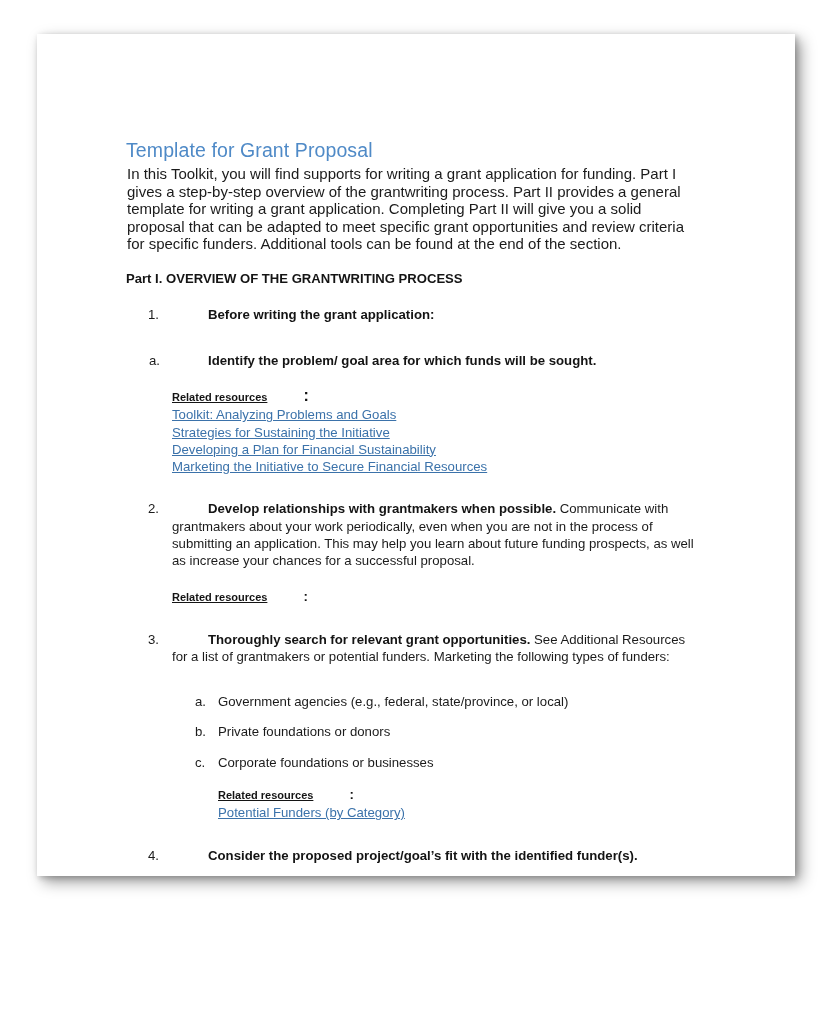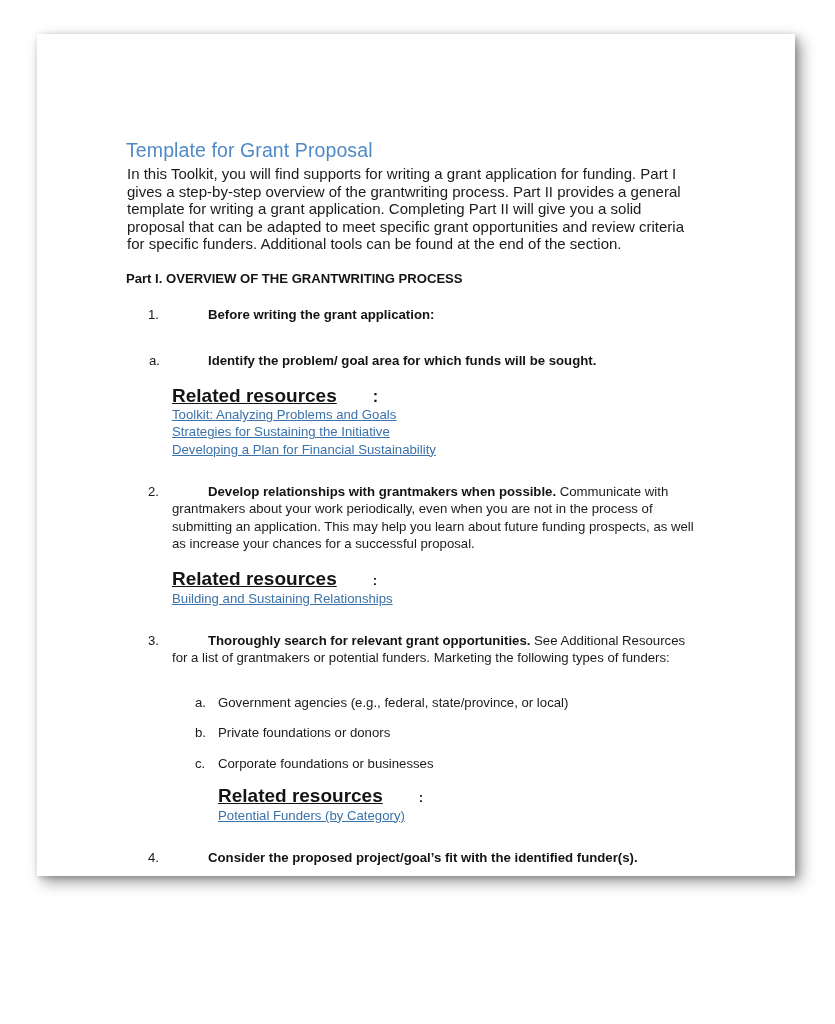--- a/index.html
+++ b/index.html
@@ -101,21 +101,21 @@
 
   .lvl2-group { margin-left: 23px; }
 
   .b { font-weight: bold; color: #141414; padding-left: 36px; }
 
   
   .res-block { margin-top: 18px; }
   .res-block.tight { margin-top: 15px; }
 
   .res-label {
-    font-size: 19px;
+    font-size: 11px;
     line-height: 17.2px;
     font-weight: bold;
     color: #141414;
     text-decoration: underline;
     text-underline-offset: 1px;
   }
 
   .res-link {
     display: block;
     font-size: 13.2px;
@@ -174,32 +174,32 @@
         <span class="b">Identify the problem/ goal area for which funds will be sought.</span><span></span>
       </div>
 
       <div class="res-block" style="margin-left:23px">
         <div>
           <span class="res-label">Related resources</span><span class="b">:</span>
         </div>
         <a class="res-link">Toolkit: Analyzing Problems and Goals</a>
         <a class="res-link">Strategies for Sustaining the Initiative</a>
         <a class="res-link">Developing a Plan for Financial Sustainability</a>
+        <a class="res-link">Marketing the Initiative to Secure Financial Resources</a>
       </div>
     </div>
 
     <div class="lvl1-item" style="margin-top:25px">
       <span class="marker">2.</span>
       <span class="b">Develop relationships with grantmakers when possible.</span><span> Communicate with grantmakers about your work periodically, even when you are not in the process of submitting an application. This may help you learn about future funding prospects, as well as increase your chances for a successful proposal.</span>
 
       <div class="res-block">
         <div>
           <span class="res-label">Related resources</span><span class="b">:</span>
         </div>
-        <a class="res-link">Building and Sustaining Relationships</a>
       </div>
     </div>
 
     <div class="lvl1-item" style="margin-top:25px">
       <span class="marker">3.</span>
       <span class="b">Thoroughly search for relevant grant opportunities.</span><span> See Additional Resources for a list of grantmakers or potential funders. Marketing the following types of funders:</span>
 
       <div class="lvl2-group gap-sub">
         <div class="lvl2-item" style="margin-top:0">
           <span class="marker">a.</span>

